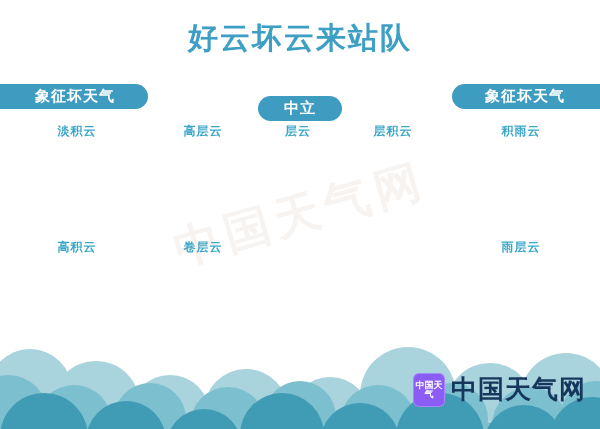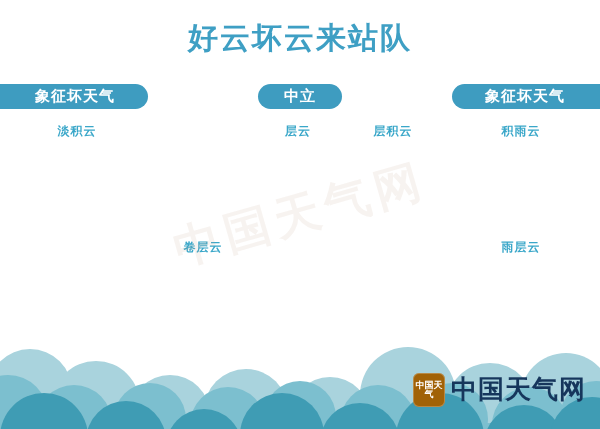--- a/index.html
+++ b/index.html
@@ -32,21 +32,21 @@
     display:flex;align-items:center;justify-content:center;
     height:25px;
     box-sizing:border-box;
   }
   .badge-left{
     left:-12px;top:84px;width:160px;
     border-radius:0 14px 14px 0;
     padding-left:14px;
   }
   .badge-mid{
-    left:258px;top:84px;width:84px;
+    left:258px;top:96px;width:84px;
     border-radius:13px;
   }
   .badge-right{
     left:452px;top:84px;width:160px;
     border-radius:14px 0 0 14px;
     padding-right:14px;
   }
 
   
   .grid-item{position:absolute;width:100px;text-align:center;}
@@ -81,21 +81,21 @@
   .clouds{position:absolute;left:0;bottom:0;width:600px;height:110px;overflow:hidden;}
   .clouds svg{display:block;}
 
   
   .logo{
     position:absolute;right:14px;bottom:22px;
     display:flex;align-items:center;gap:6px;
   }
   .seal{
     width:32px;height:34px;border-radius:6px;
-    background:#a16207;
+    background:#8b5cf6;
     position:relative;
     display:flex;align-items:center;justify-content:center;
     box-shadow:inset 0 0 0 1px rgba(255,255,255,.25);
   }
   .seal-inner{
     color:#ffffff;font-size:9px;font-weight:bold;
     line-height:9px;text-align:center;
     letter-spacing:0;
   }
   .logo-text{
@@ -121,20 +121,21 @@
     <span>象征坏天气</span>
   </div>
 
   <div class="grid-item" style="left:27px;top:122px;">
     <div class="cloud-label">淡积云</div>
     <div class="cloud-circle">
         <div class="sky img-cu"></div>
       </div>
   </div>
   <div class="grid-item" style="left:153px;top:122px;">
+    <div class="cloud-label">高层云</div>
     <div class="cloud-circle">
         <div class="sky img-as"></div>
       </div>
   </div>
   <div class="grid-item" style="left:343px;top:122px;">
     <div class="cloud-label">层积云</div>
     <div class="cloud-circle">
         <div class="sky img-sc"></div>
       </div>
   </div>
@@ -144,20 +145,26 @@
         <div class="sky img-st"></div>
       </div>
   </div>
   <div class="grid-item" style="left:471px;top:122px;">
     <div class="cloud-label">积雨云</div>
     <div class="cloud-circle">
         <div class="sky img-cb"></div>
       </div>
   </div>
 
+  <div class="grid-item" style="left:27px;top:238px;">
+    <div class="cloud-label">高积云</div>
+    <div class="cloud-circle">
+        <div class="sky img-ac"></div>
+      </div>
+  </div>
   <div class="grid-item" style="left:153px;top:238px;">
     <div class="cloud-label">卷层云</div>
     <div class="cloud-circle">
         <div class="sky img-cs"></div>
       </div>
   </div>
   <div class="grid-item" style="left:248px;top:238px;">
     <div class="cloud-circle">
         <div class="sky img-ci"></div>
       </div>

